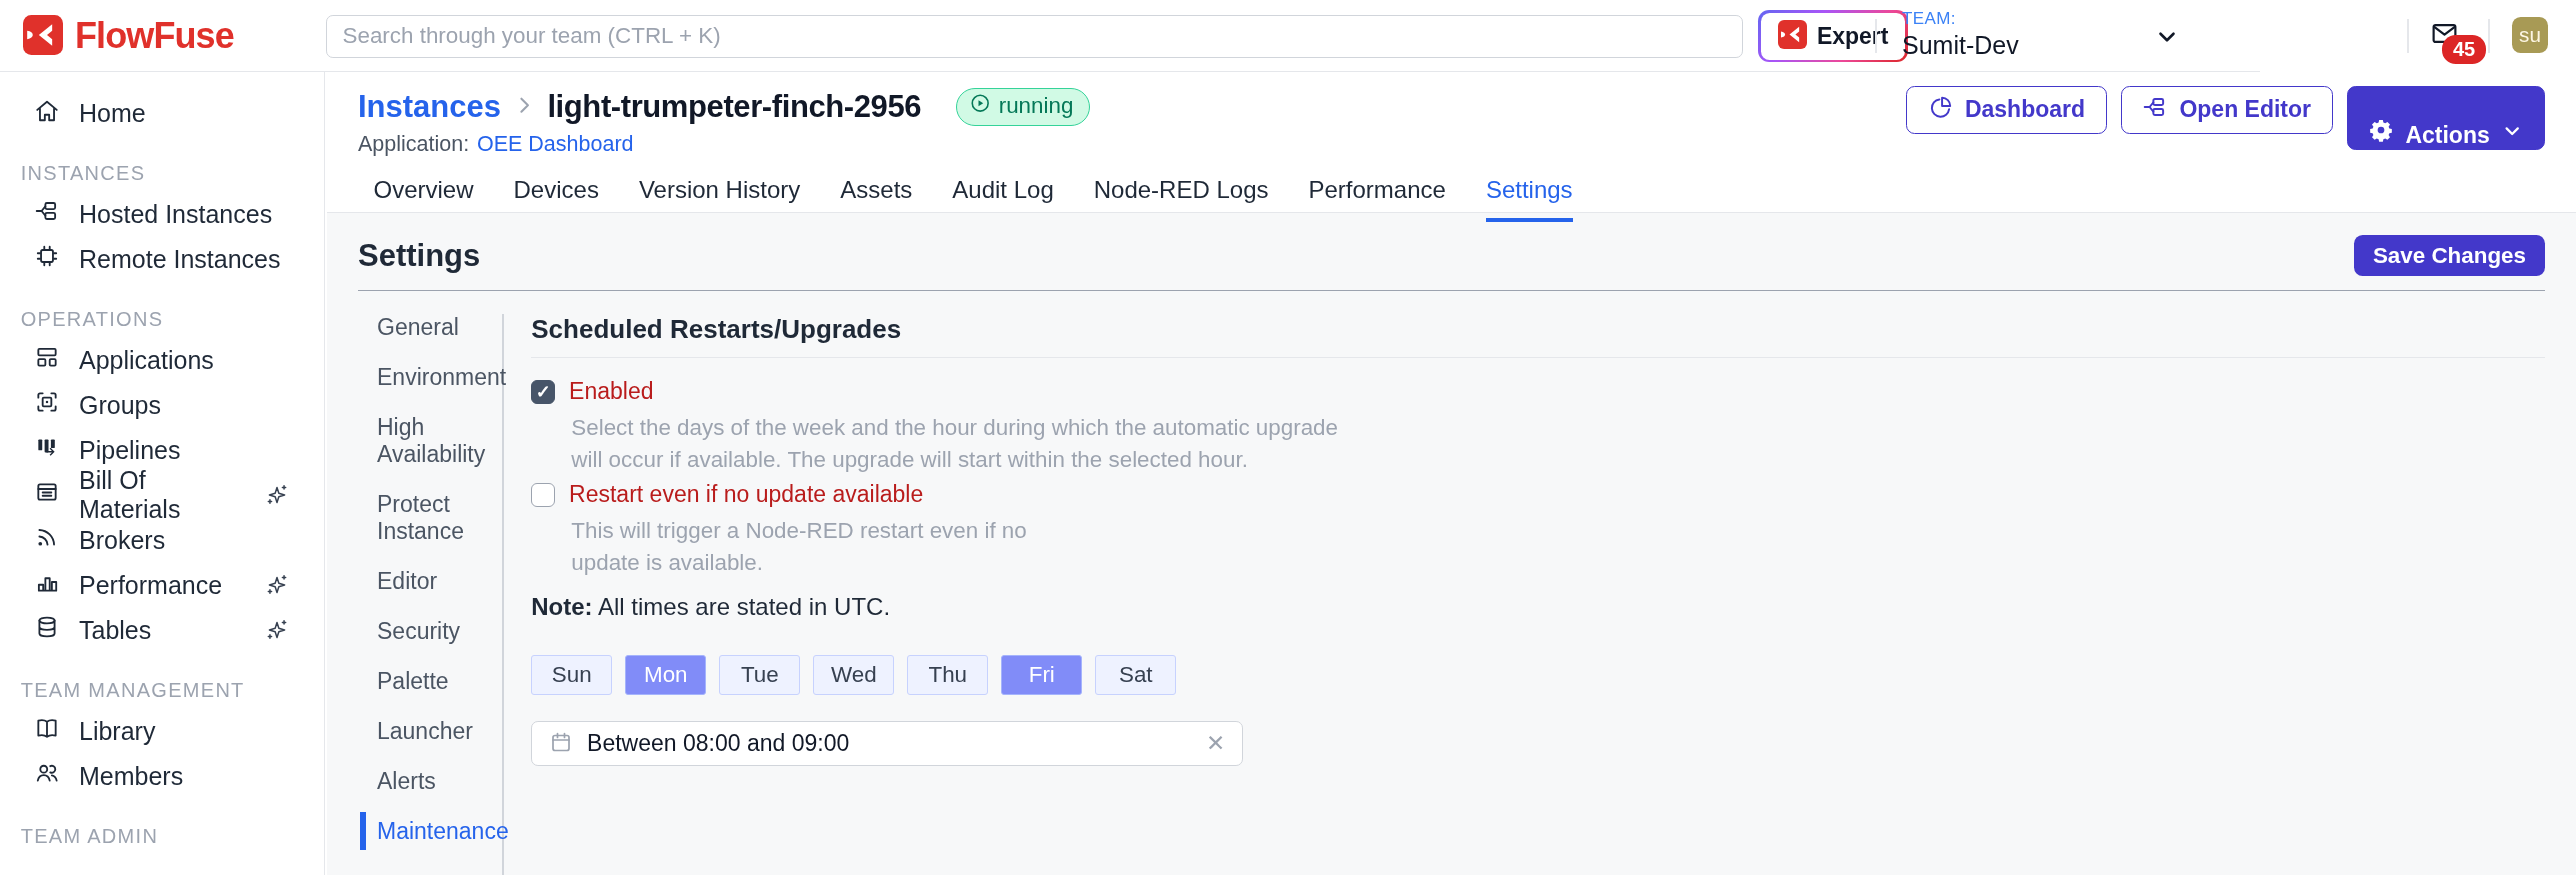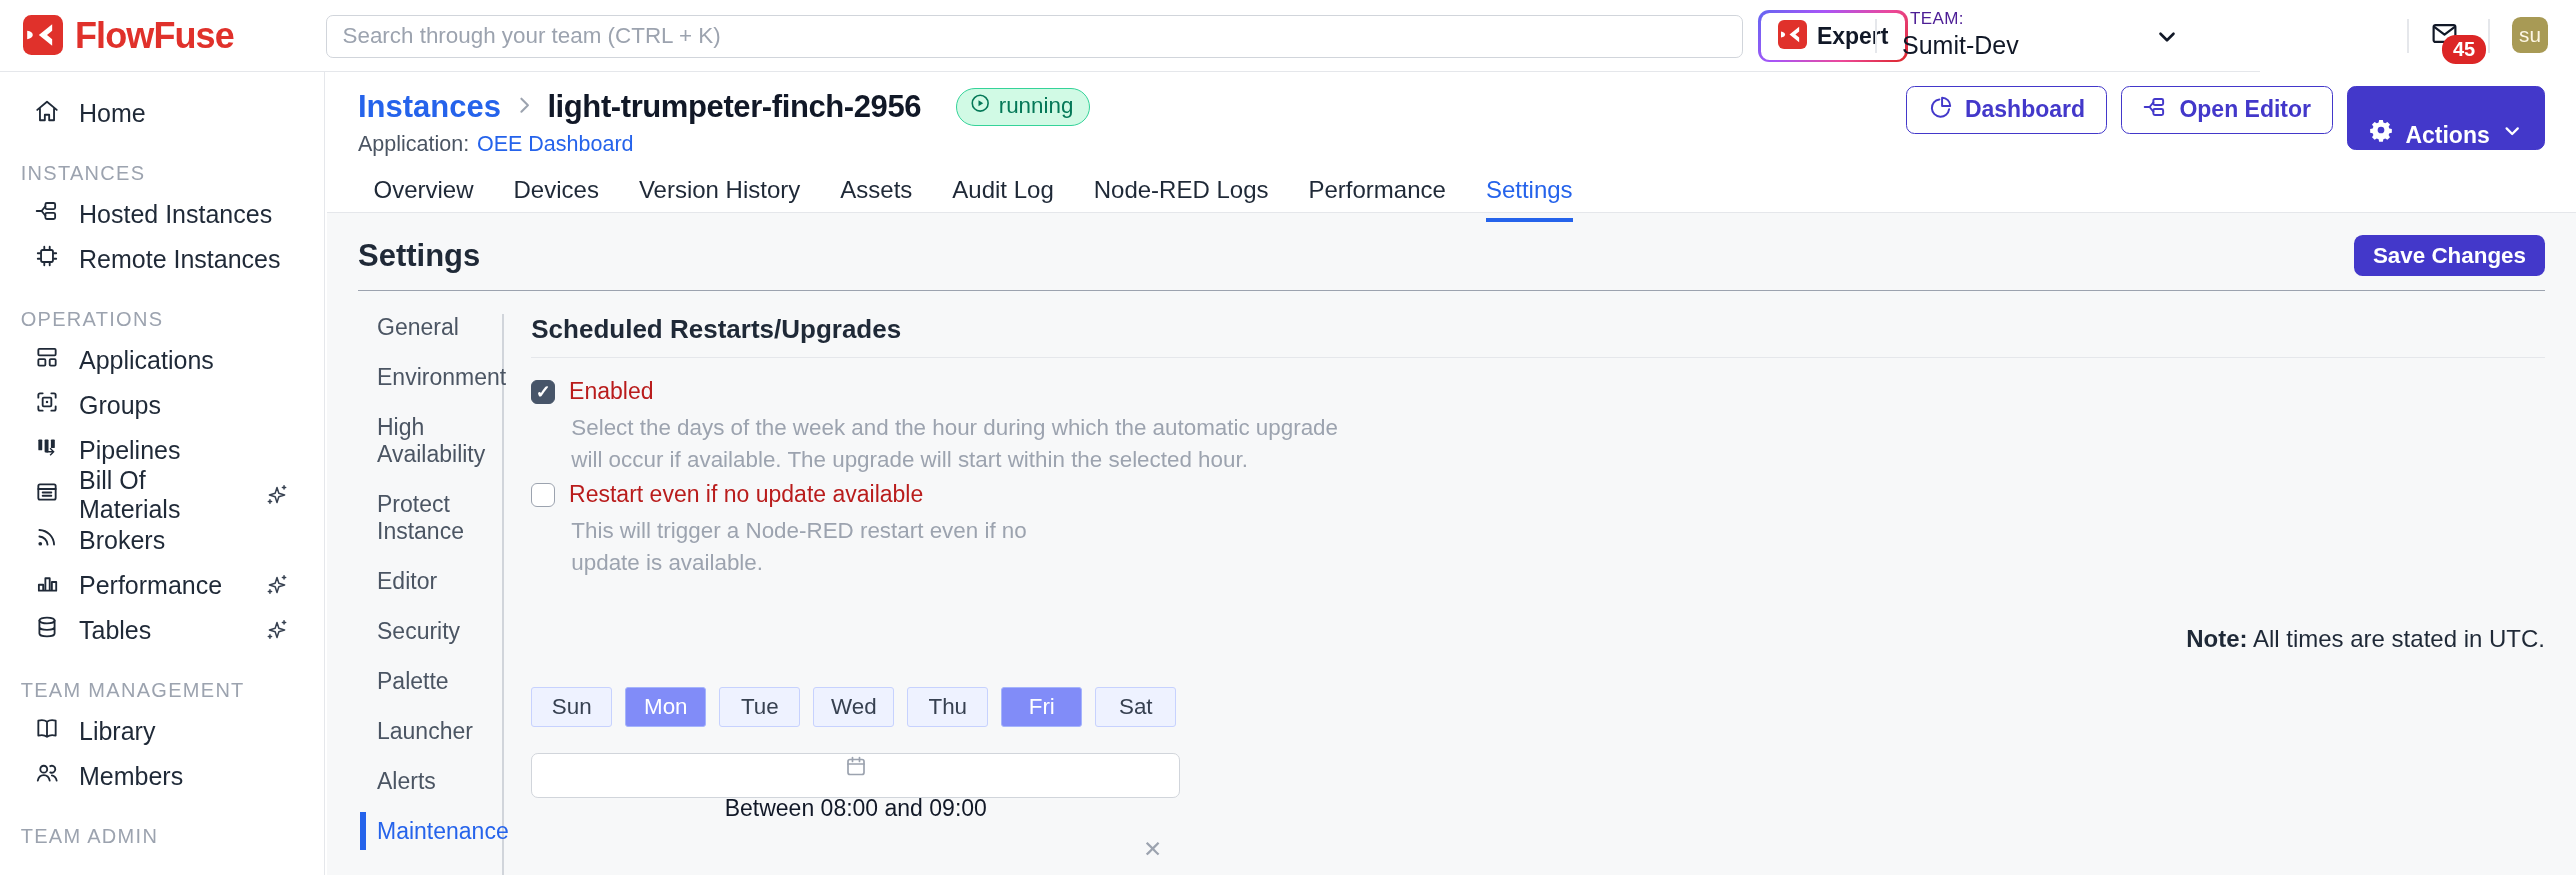--- a/index.html
+++ b/index.html
@@ -10,21 +10,21 @@
   .topbar { position:absolute; top:0; left:0; width:2260px; height:72px; background:#fff; border-bottom:1.7px solid #E5E7EB; }
   .logo { position:absolute; left:23px; top:0; height:72px; display:flex; align-items:center; gap:12px; }
   .logo-word { font-size:36px; font-weight:bold; color:#E0312B; letter-spacing:-0.9px; }
   .search { position:absolute; left:326px; top:14.6px; width:1417px; height:43px; border:1.7px solid #D1D5DB; border-radius:6.9px; font-size:22.4px; color:#374151; padding:0 15.5px; outline:none; background:#fff; font-family:"Liberation Sans", sans-serif; }
   .search::placeholder { color:#9CA3AF; }
   .expert { position:absolute; left:1758px; top:10.3px; height:52px; border-radius:11.2px; padding:2.6px; background:linear-gradient(135deg,#6366F1,#A855F7,#EC4899,#DC2626); cursor:pointer; }
   .expert-inner { background:#fff; border-radius:8.6px; height:100%; display:flex; align-items:center; gap:10.3px; padding:0 17px; }
   .expert-label { font-size:23px; font-weight:bold; color:#111827; }
   .vdiv { position:absolute; top:19px; width:1.7px; height:34px; background:#E5E7EB; }
   .team-block { position:absolute; left:1902px; top:8.6px; }
-  .team-label { font-size:17px; color:#4c1d95; letter-spacing:0.4px;margin-left:8px; }
+  .team-label { font-size:17px; color:#3b82f6; letter-spacing:0.4px; }
   .team-name { font-size:25px; color:#111827; margin-top:2.6px; }
   .team-chevron { position:absolute; left:2154px; top:24px; color:#111827; cursor:pointer; }
   .mail-wrap { position:absolute; left:2428px; top:19px; cursor:pointer; }
   .badge-45 { position:absolute; left:13.8px; top:15.5px; background:#DC2626; color:#fff; font-size:20px; font-weight:bold; padding:3.4px 11.2px; border-radius:13.8px; }
   .avatar { position:absolute; left:2512px; top:17px; width:36px; height:36px; background:#A89A55; color:#FDF6E3; border-radius:8.6px; display:flex; align-items:center; justify-content:center; font-size:20.7px; cursor:pointer; }
 
   
   .sidenav { position:absolute; top:72px; left:0; bottom:0; width:325px; background:#fff; border-right:1.7px solid #E5E7EB; padding-top:19px; }
   .side-item { height:45px; display:flex; align-items:center; padding-left:34px; gap:19px; font-size:25px; color:#1F2937; cursor:pointer; }
   .side-item svg { flex:0 0 auto; }
@@ -62,26 +62,26 @@
   .scontent { flex:1; margin-left:27.6px; max-width:2019px; }
   .scontent h3 { font-size:26px; font-weight:bold; color:#1F2937; }
   .content-hr { border:none; border-top:1.7px solid #E5E7EB; margin:12px 0 20.7px 0; }
   .check-row { display:flex; align-items:center; gap:13.8px; margin-top:3.4px; }
   .checkbox { width:24px; height:24px; border-radius:6px; border:1.7px solid #9CA3AF; background:#fff; flex:0 0 auto; display:flex; align-items:center; justify-content:center; cursor:pointer; }
   .checkbox.checked { background:#475569; border-color:#475569; }
   .checkbox .tick { display:none; color:#fff; font-size:18px; font-weight:bold; }
   .checkbox.checked .tick { display:block; }
   .check-label { font-size:23px; color:#b91c1c; }
   .desc { margin:6.9px 0 5.2px 40px; font-size:22.4px; color:#9CA3AF; line-height:32px; }
-  .note-row { margin-top:46px; font-size:24px; color:#1F2937;text-align:right; }
+  .note-row { margin-top:14px; font-size:24px; color:#1F2937; }
   .note-row b { font-weight:bold; }
   .days { display:flex; gap:13px; margin-top:34px; }
   .day-btn { width:81px; height:40px; border-radius:3px; background:#EEF2FF; border:1.7px solid #C7D2FE; color:#374151; font-size:22.4px; cursor:pointer; font-family:"Liberation Sans",sans-serif; }
   .day-btn.day-selected { background:#818CF8; border-color:#A5B4FC; color:#fff; font-weight:normal; }
-  .time-box { margin-top:26px; width:649px; height:45px; background:#fff; border:1.7px solid #D1D5DB; border-radius:6.9px; display:flex; align-items:center; gap:13.8px; padding:0 17px;flex-direction:column; }
+  .time-box { margin-top:26px; width:712px; height:45px; background:#fff; border:1.7px solid #D1D5DB; border-radius:6.9px; display:flex; align-items:center; gap:13.8px; padding:0 17px; }
   .time-text { font-size:23px; color:#111827; }
   .clear-x { margin-left:auto; color:#9CA3AF; font-size:23px; cursor:pointer; }
 </style>
 </head>
 <body>
 
 <div class="topbar">
   <div class="logo">
     <span>
       <svg viewBox="0 0 48 48" width="40" height="40">

